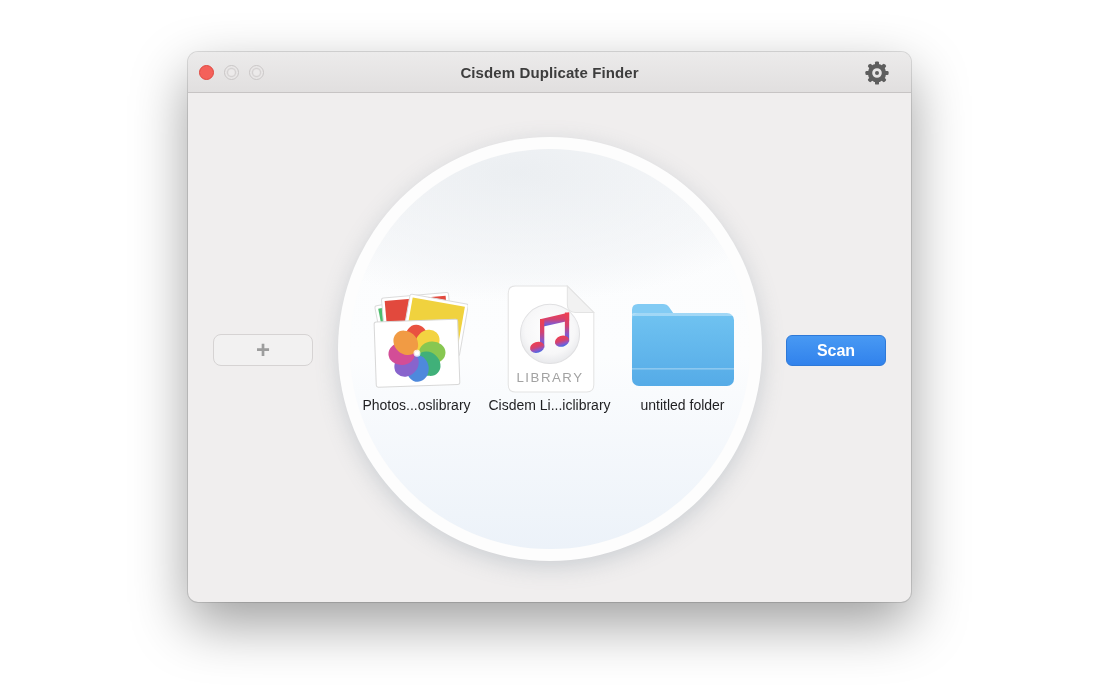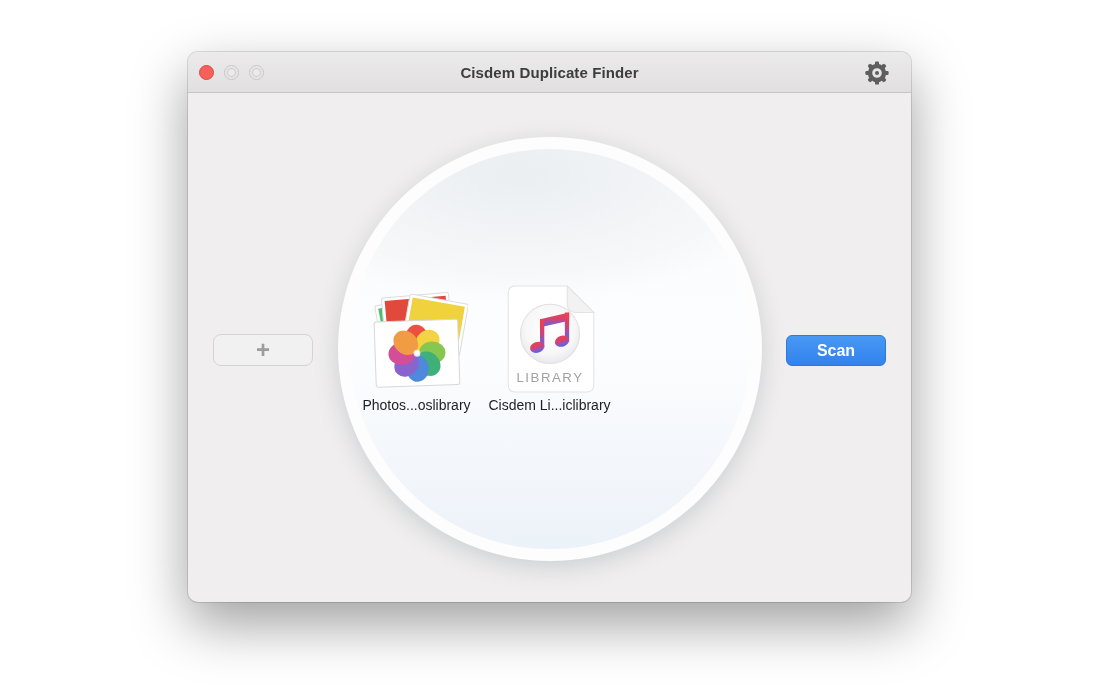--- a/index.html
+++ b/index.html
@@ -192,20 +192,37 @@
                     <rect x="58.6" y="27" width="4.2" height="28.5"></rect>
                     <ellipse cx="31.4" cy="61.2" rx="7.2" ry="5.3" transform="rotate(-18 31.4 61.2)"></ellipse>
                     <ellipse cx="55.8" cy="55.2" rx="7.2" ry="5.3" transform="rotate(-18 55.8 55.2)"></ellipse>
                   </g>
                   <text class="lib-text" x="44" y="95" text-anchor="middle">LIBRARY</text>
                 </svg>
               </div>
               <div class="item-label">Cisdem Li...iclibrary</div>
             </div>
 
+            <div class="item">
+              <div class="item-icon">
+                <svg width="110" height="96" viewBox="0 0 110 94">
+                  <defs>
+                    <linearGradient id="foldGrad" x1="0" y1="0" x2="0" y2="1">
+                      <stop offset="0%" stop-color="#70c3f1"></stop>
+                      <stop offset="100%" stop-color="#55abe7"></stop>
+                    </linearGradient>
+                  </defs>
+                  <path d="M4 22 V12 q0 -6 6 -6 h25 q4 0 6 3 l7 10 Z" fill="#82cbf4"></path>
+                  <rect x="4" y="15" width="102" height="73" rx="7" fill="url(#foldGrad)"></rect>
+                  <rect x="4" y="15" width="102" height="3" rx="1.5" fill="rgba(255,255,255,0.35)"></rect>
+                  <rect x="4" y="70" width="102" height="1.6" fill="rgba(255,255,255,0.3)"></rect>
+                </svg>
+              </div>
+              <div class="item-label">untitled folder</div>
+            </div>
 
           </div>
         </div>
       </div>
 
       <button class="scan-btn">Scan</button>
 
     </div>
   </div>
 </div>

